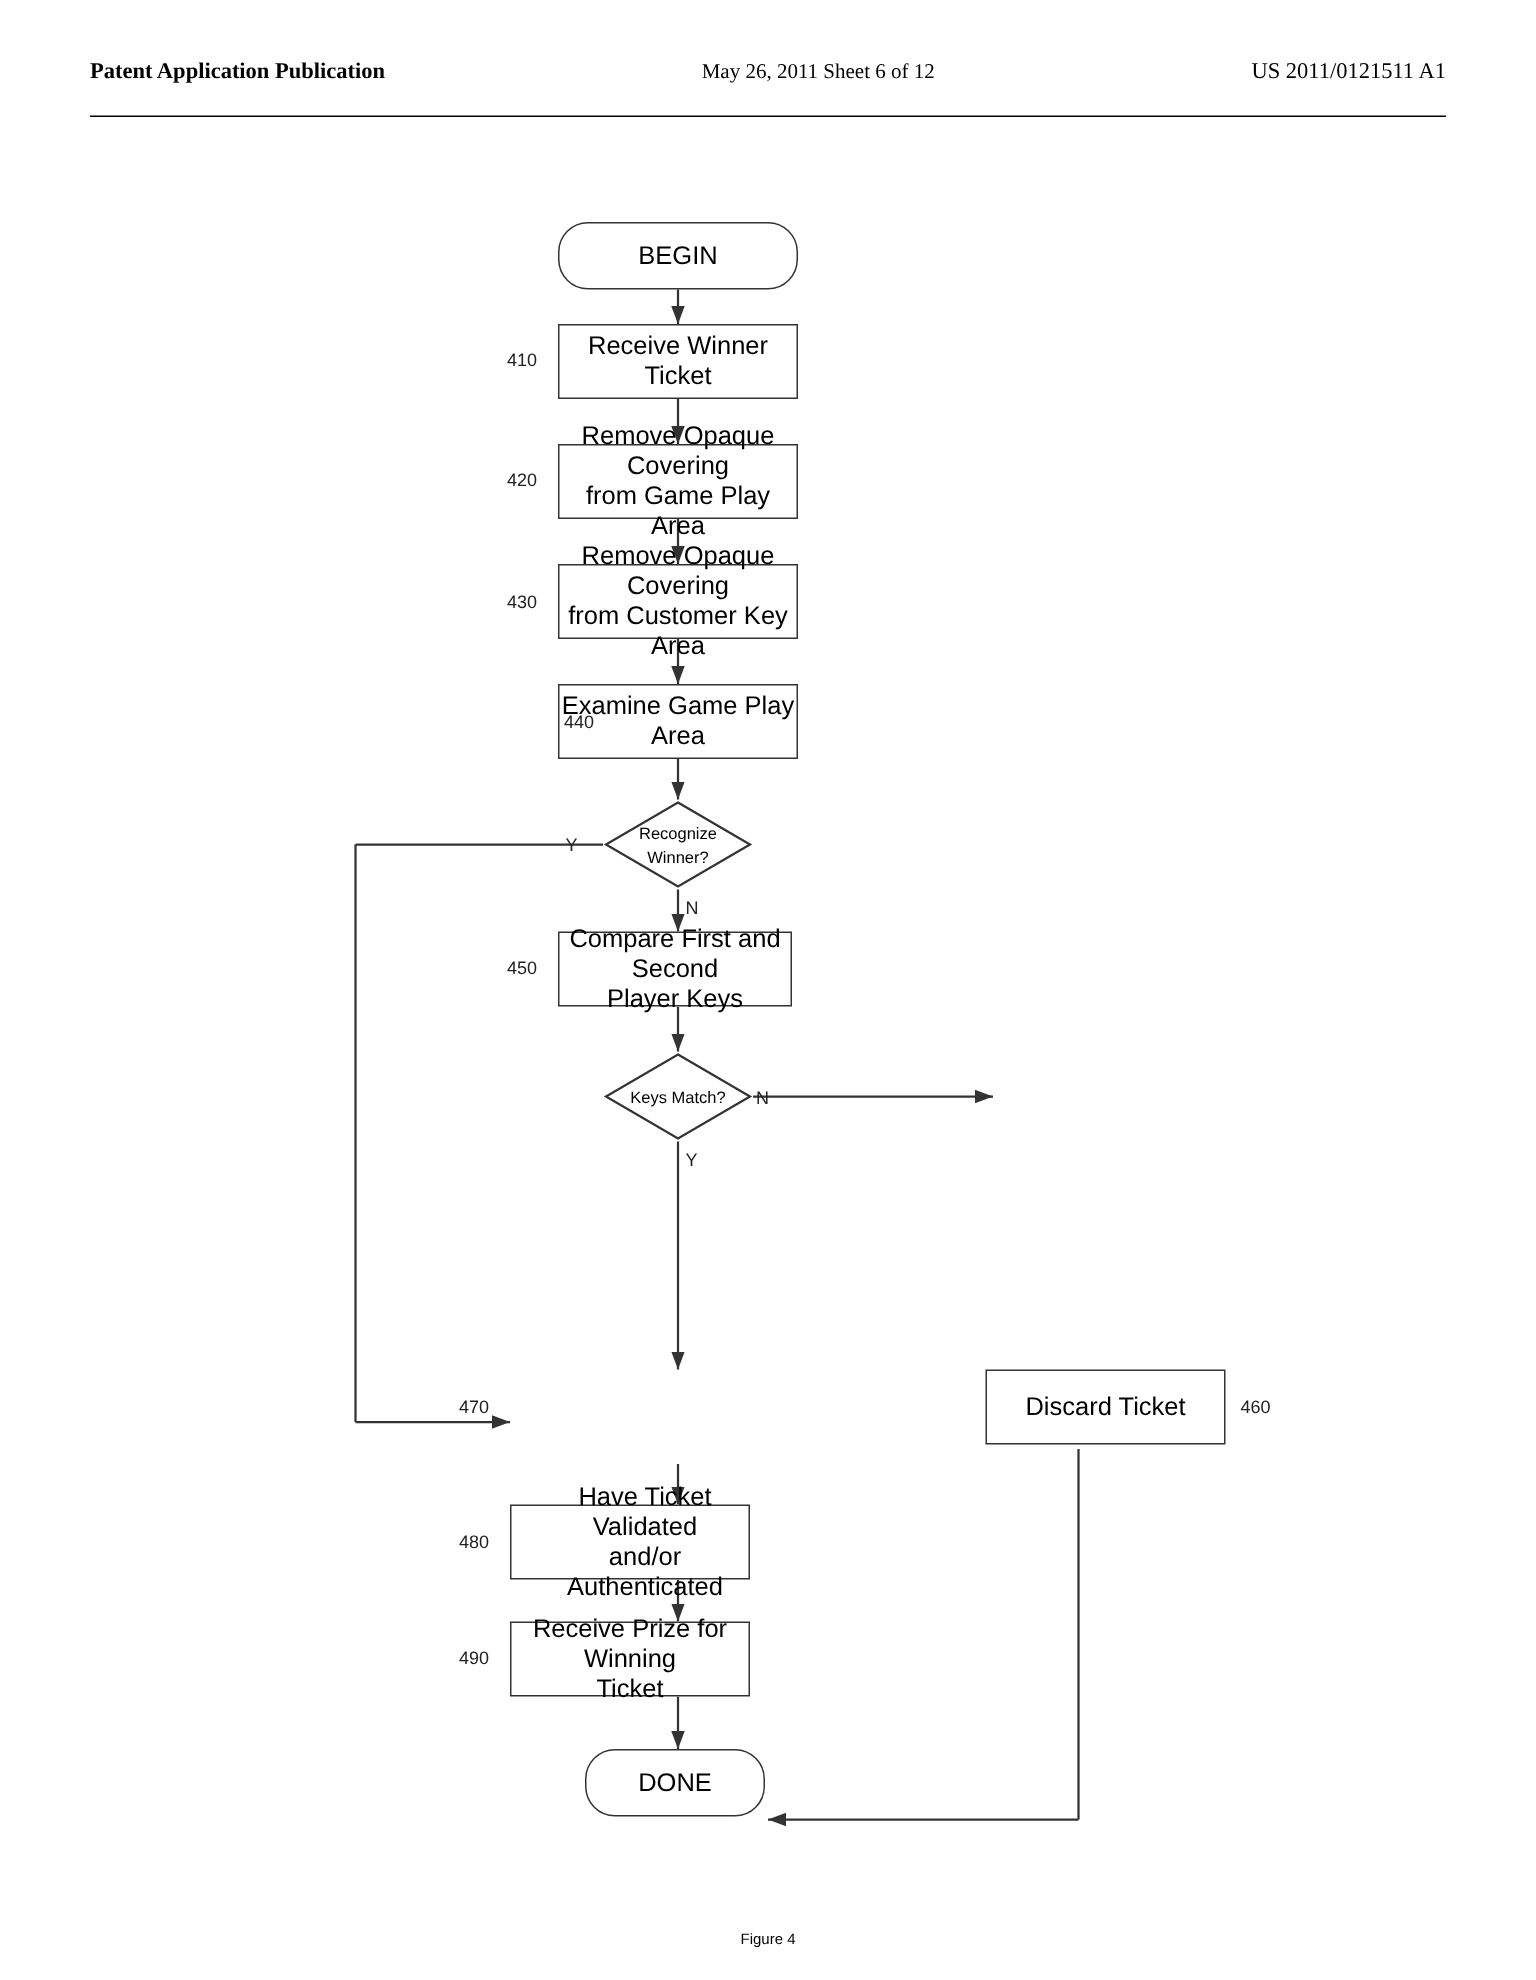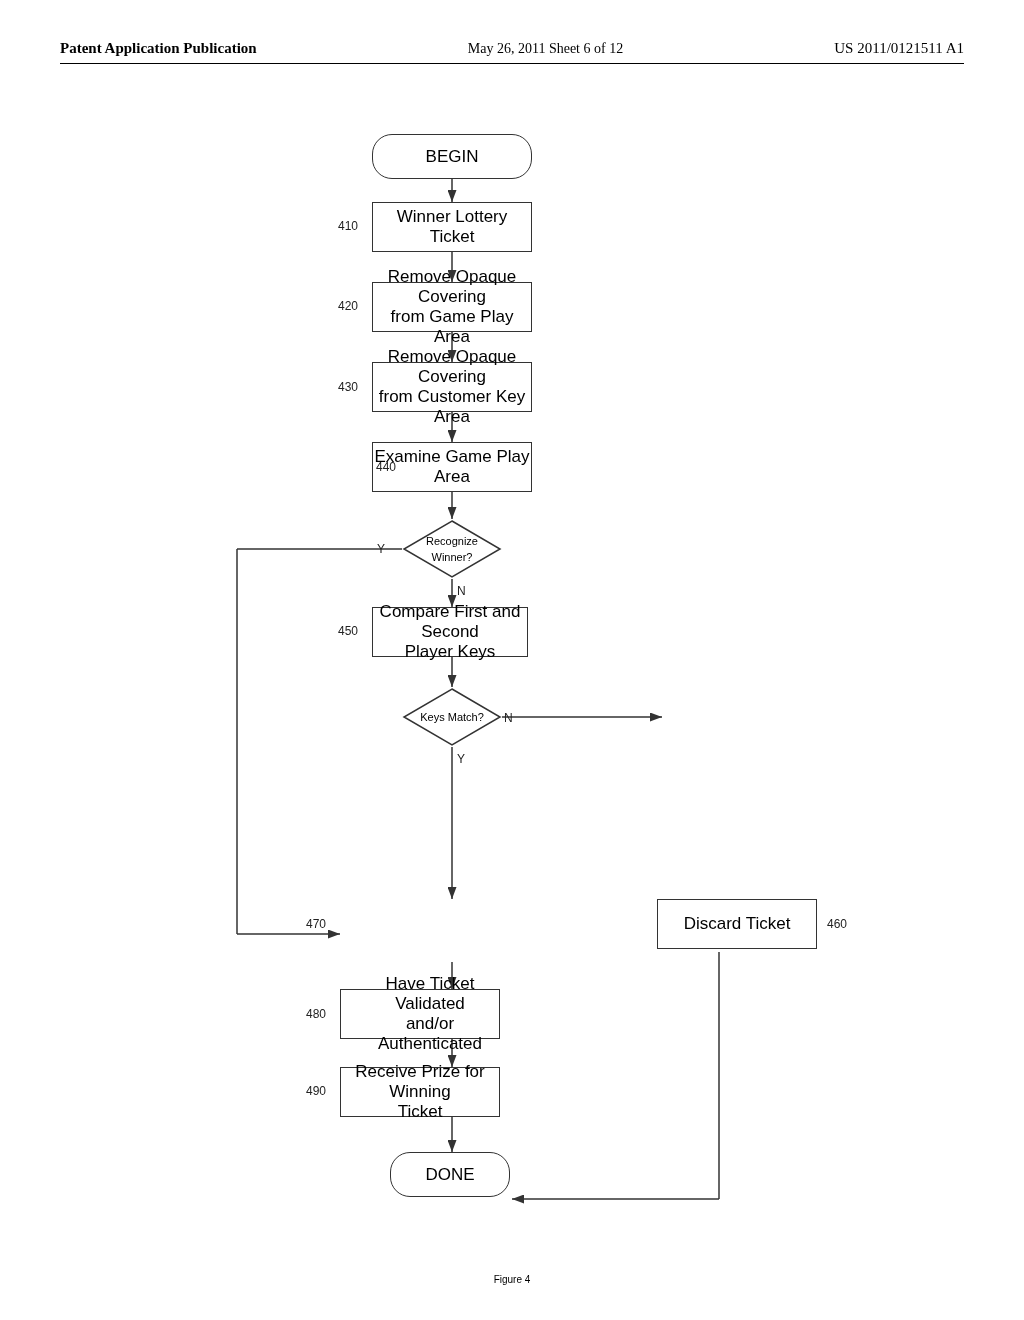--- a/index.html
+++ b/index.html
@@ -19,21 +19,21 @@
       position: relative;
       padding: 40px 60px 40px 60px;
     }
 
     
     .header {
       display: flex;
       justify-content: space-between;
       align-items: baseline;
       border-bottom: 1px solid #000;
-      padding-bottom: 6px;
+      padding-bottom: 20px;
       margin-bottom: 40px;
     }
     .header-left {
       font-size: 15px;
       font-weight: bold;
     }
     .header-center {
       font-size: 14px;
     }
     .header-right {
@@ -141,21 +141,21 @@
 
       <line x1="370" y1="1013" x2="370" y2="1048" stroke="#333" stroke-width="1.5" marker-end="url(#arrowhead)"></line>
 
     </svg>
 
     <div class="fc-box fc-rounded" style="left:290px; top:30px; width:160px; height:45px;">
       <span>BEGIN</span>
     </div>
 
     <div class="fc-box" style="left:290px; top:98px; width:160px; height:50px;">
-      <span>Winner Lottery Ticket</span>
+      <span>Receive Winner Ticket</span>
     </div>
     <div class="fc-label" style="left:256px; top:115px;">410</div>
 
     <div class="fc-box" style="left:290px; top:178px; width:160px; height:50px;">
       <span style="white-space:pre-line;">Remove Opaque Covering
 from Game Play Area</span>
     </div>
     <div class="fc-label" style="left:256px; top:195px;">420</div>
 
     <div class="fc-box" style="left:290px; top:258px; width:160px; height:50px;">

